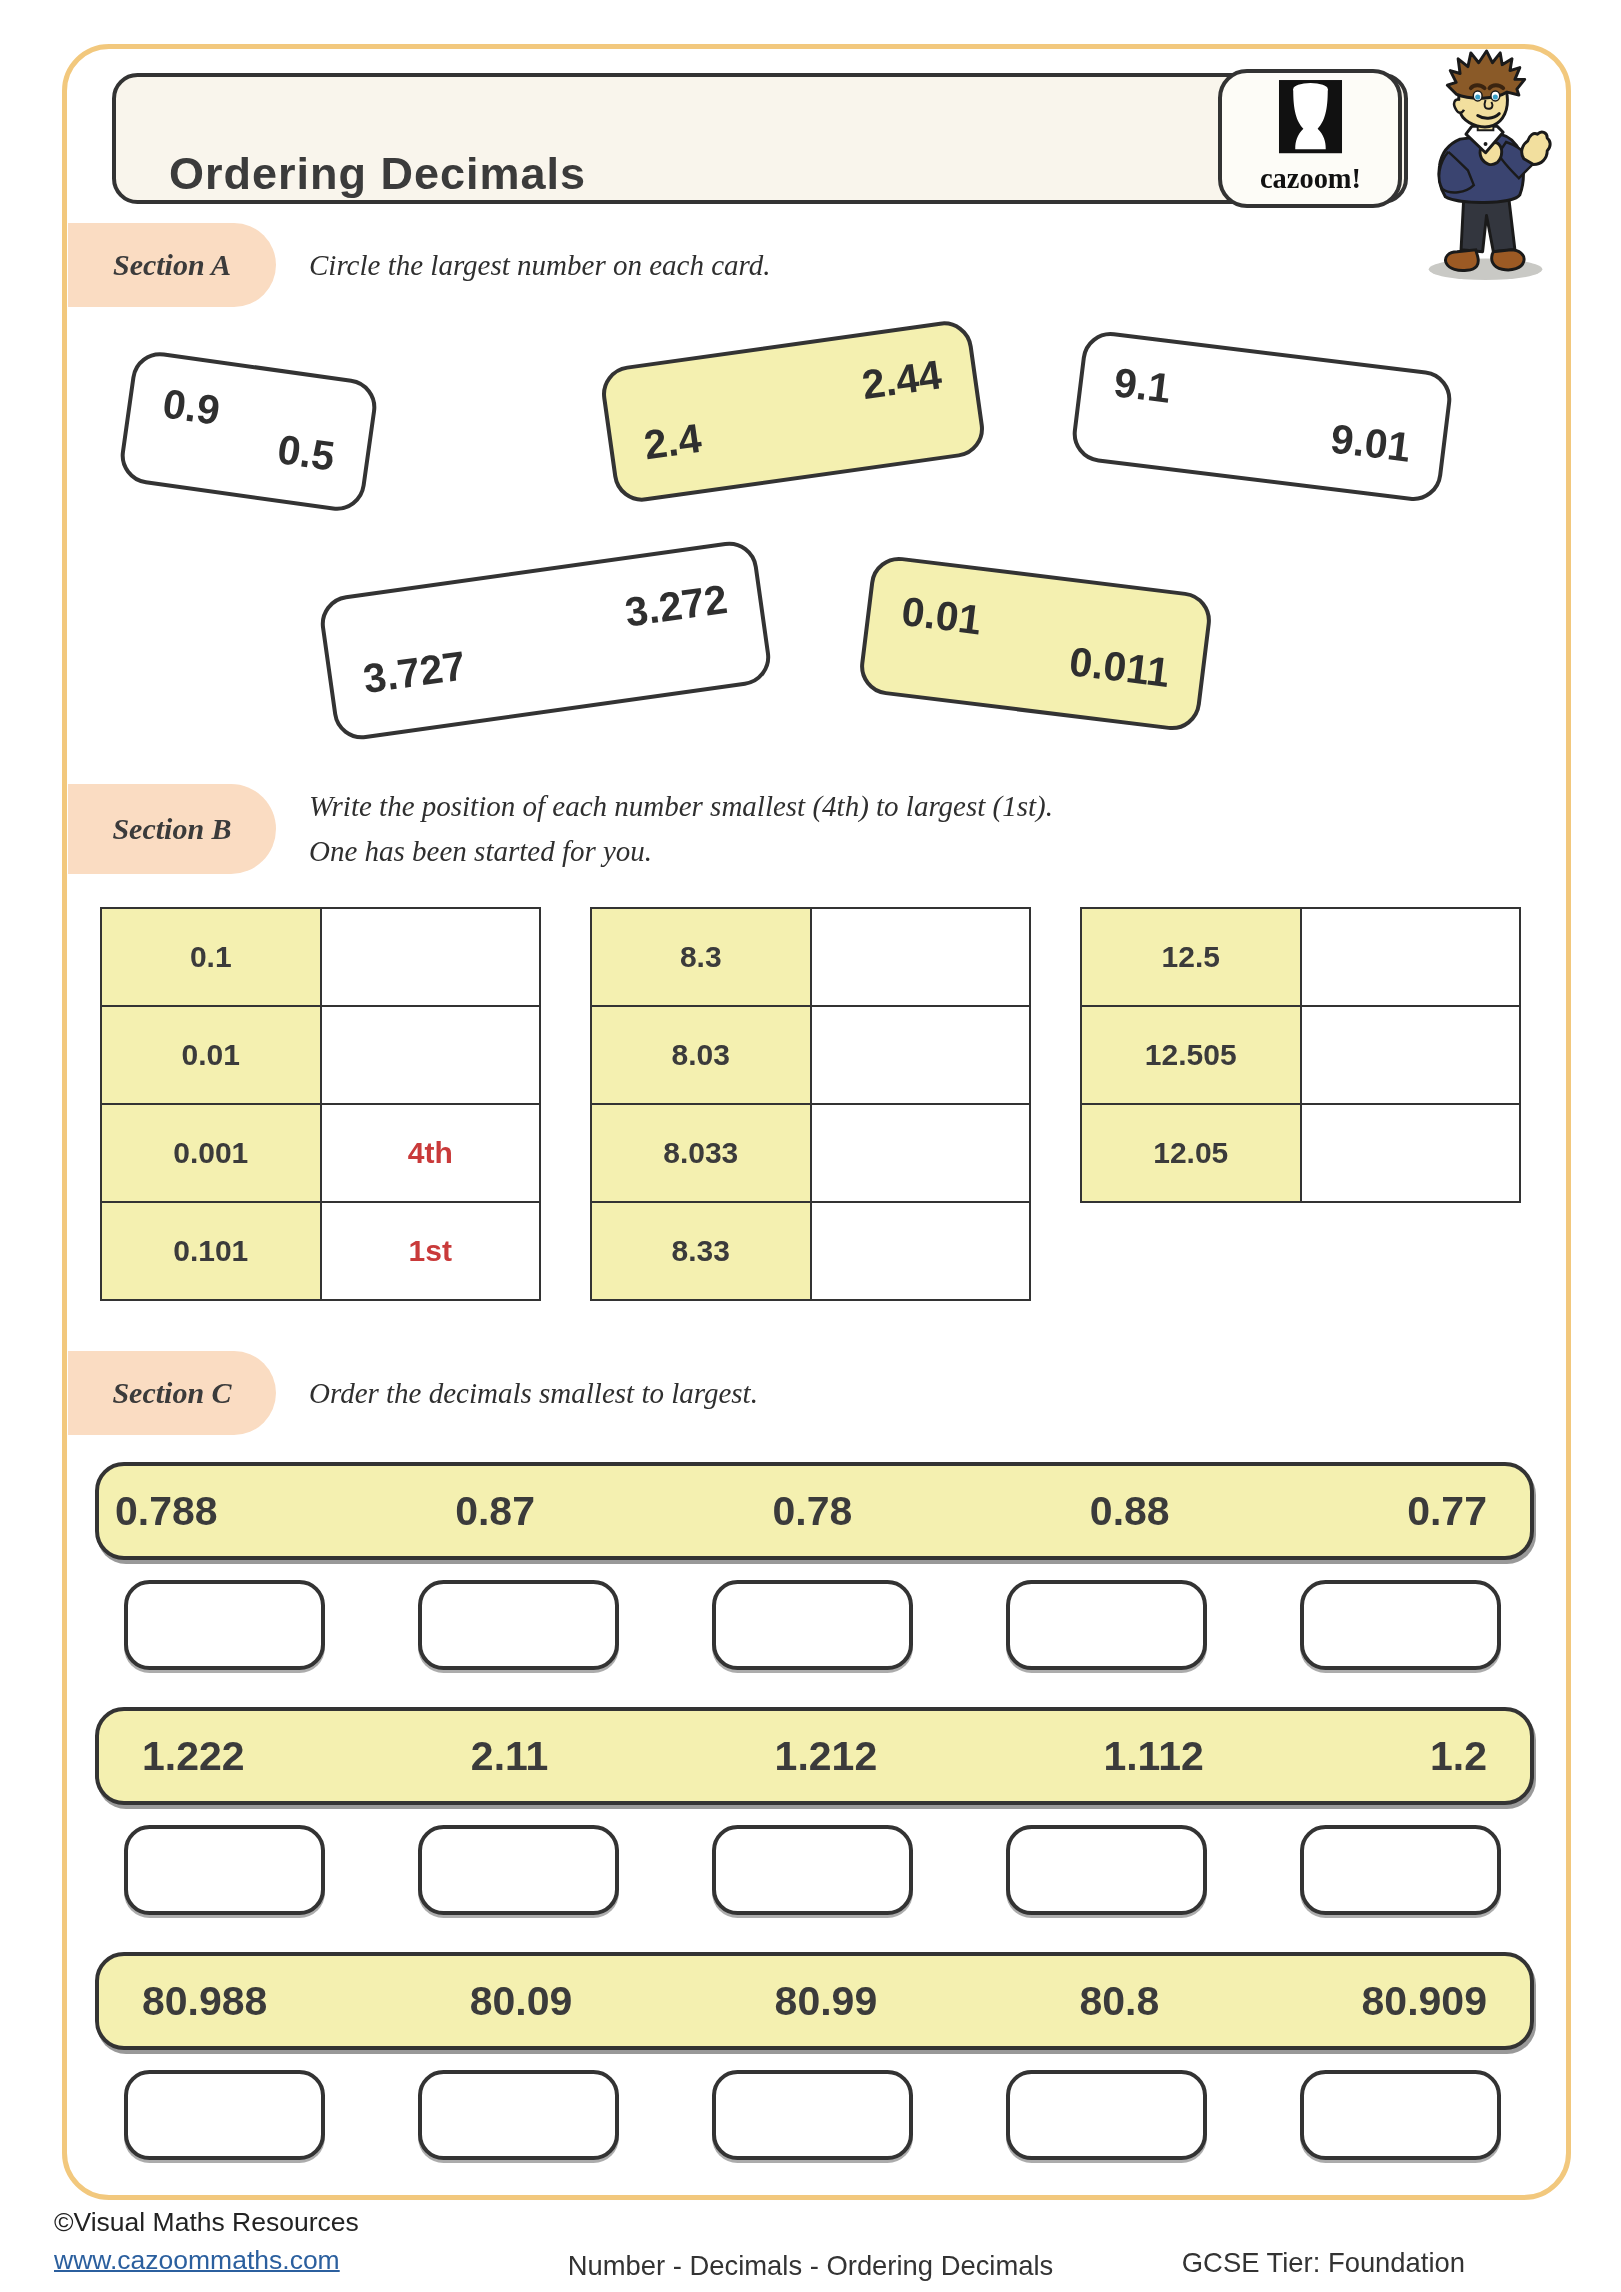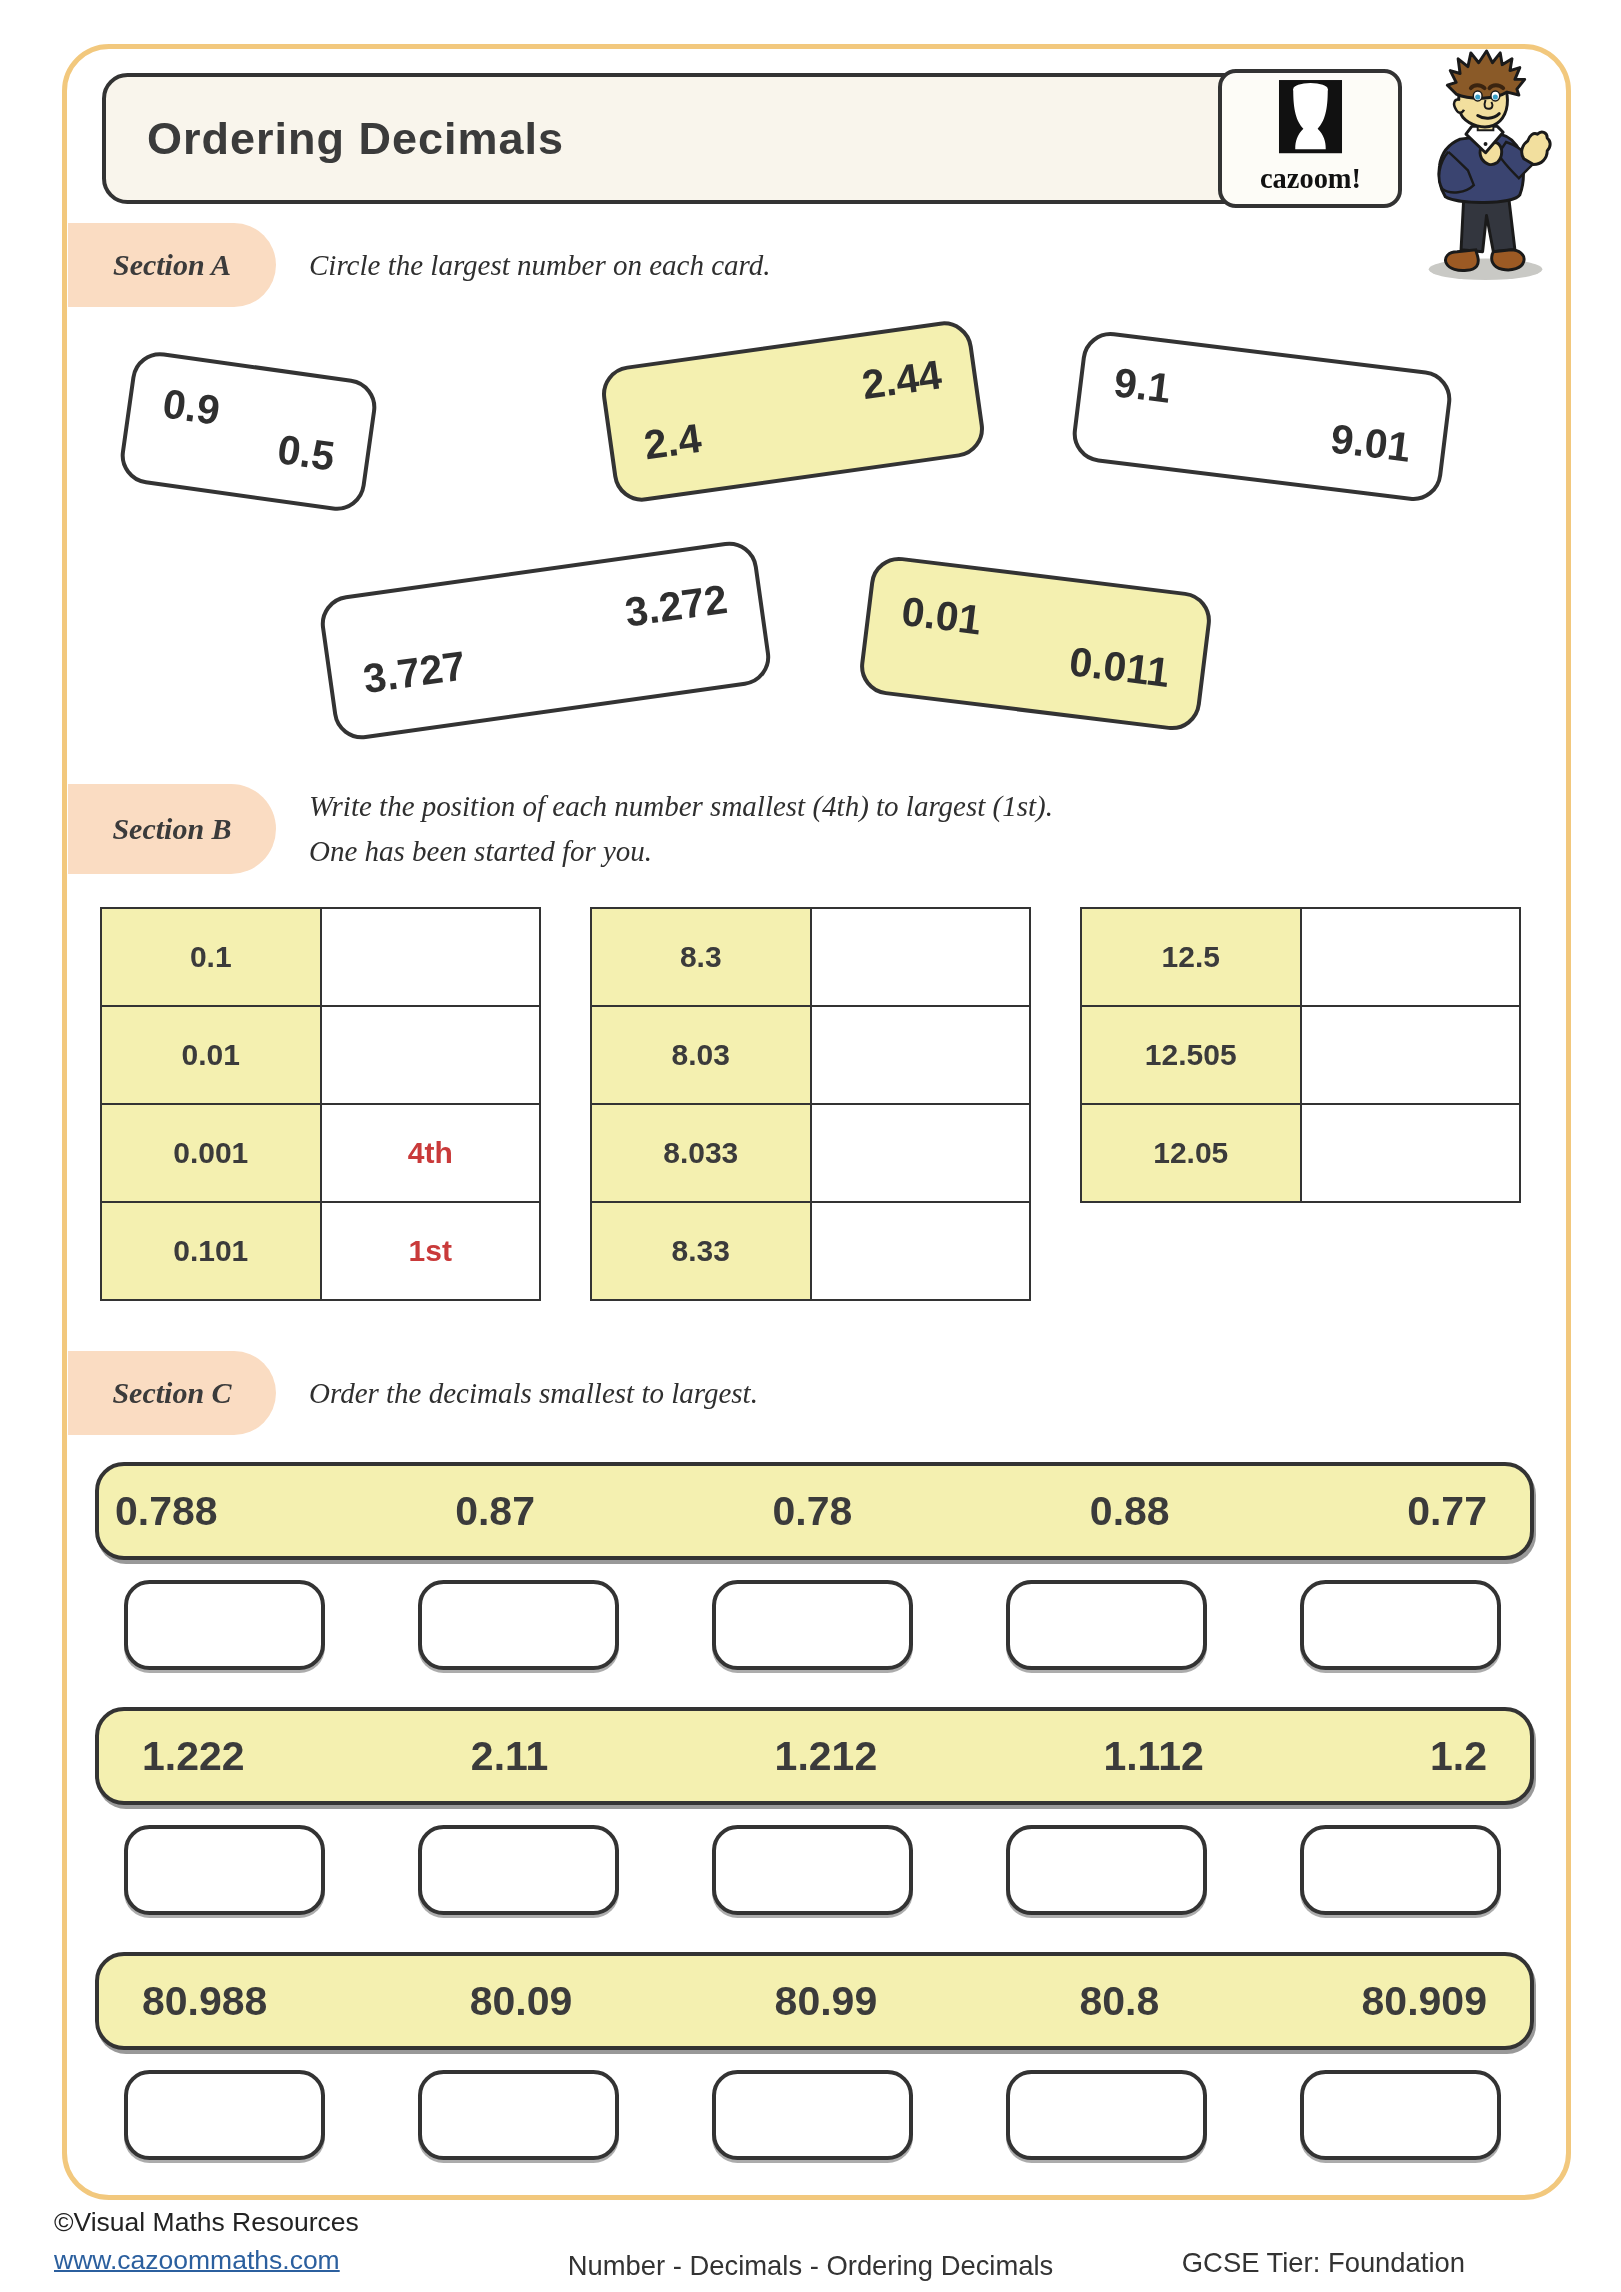--- a/index.html
+++ b/index.html
@@ -3,26 +3,26 @@
 <meta charset="utf-8">
 <style>
   html,body{margin:0;padding:0;background:#fff;}
   .sheet{position:relative;width:1621px;height:2293px;background:#ffffff;overflow:hidden;
          font-family:"Liberation Sans",sans-serif;color:#3b3b3b;}
 
   .page-border{position:absolute;left:62px;top:44px;width:1509px;height:2156px;
                border:5.9px solid #f2c87d;border-radius:47px;box-sizing:border-box;}
 
   
-  .title-box{position:absolute;left:102px;top:73px;width:1296px;height:131px;box-sizing:border-box;
+  .title-box{position:absolute;left:112px;top:73px;width:1296px;height:131px;box-sizing:border-box;
              background:#f9f5ec;border:4.9px solid #333;border-radius:25.5px;
-             display:flex;align-items:center;padding-left:41px;}
+             display:flex;align-items:flex-end;padding-left:53px;}
   .title-box h1{margin:0;font-size:45px;font-weight:bold;letter-spacing:1px;color:#3b3b3b;}
   .logo-box{position:absolute;left:1218px;top:69px;width:184px;height:139px;box-sizing:border-box;
-            background:#fdfcf7;border:4.9px solid #333;border-radius:18px;z-index:3;
+            background:#fdfcf7;border:4.9px solid #333;border-radius:29px;z-index:3;
             display:flex;align-items:center;justify-content:center;}
   .mascot{position:absolute;left:1409px;top:49px;width:157px;height:235px;z-index:4;}
 
   
   .badge{position:absolute;left:68px;width:208px;background:#fadcc2;border-radius:0 45px 45px 0;
          display:flex;align-items:center;justify-content:center;
          font-family:"Liberation Serif",serif;font-style:italic;font-weight:bold;
          font-size:30px;color:#3b3b3b;}
   .instr{position:absolute;left:297px;font-family:"Liberation Serif",serif;font-style:italic;
          font-size:29px;color:#2f2f2f;display:flex;flex-direction:column;justify-content:center;margin-left:12px;}

